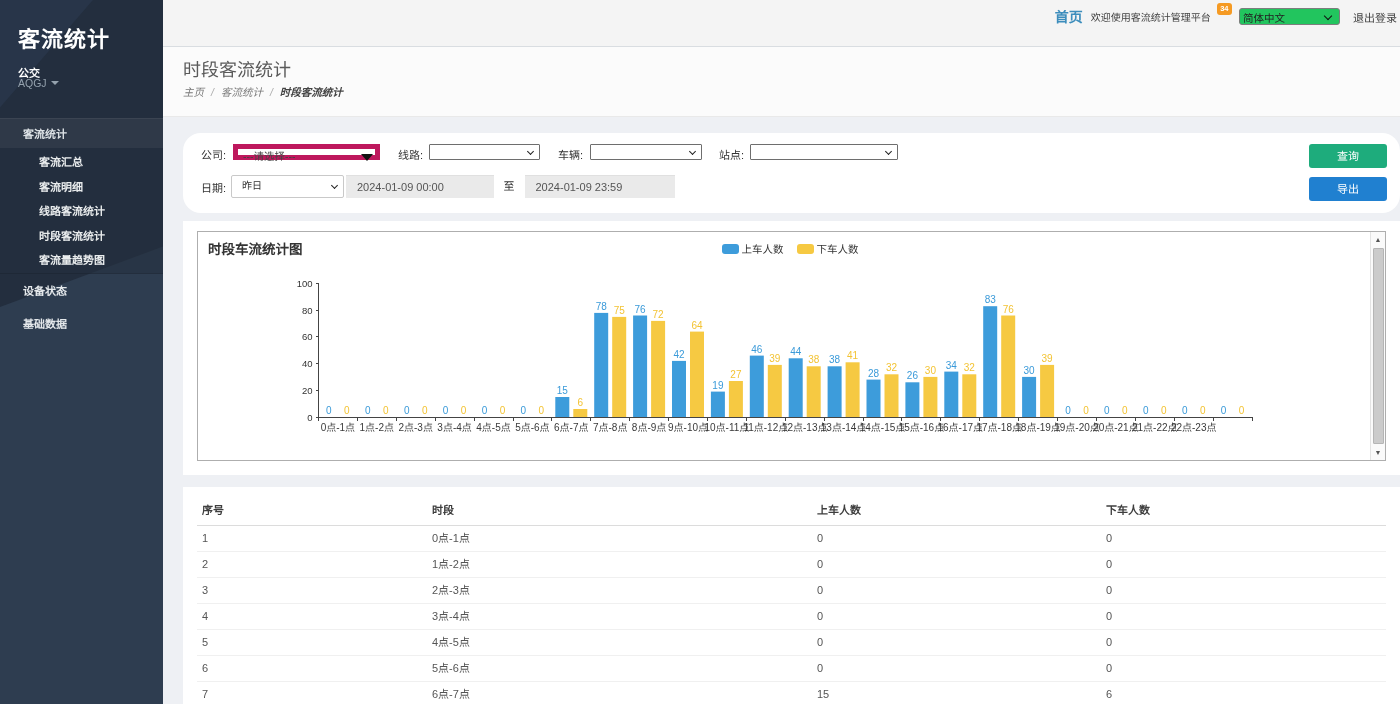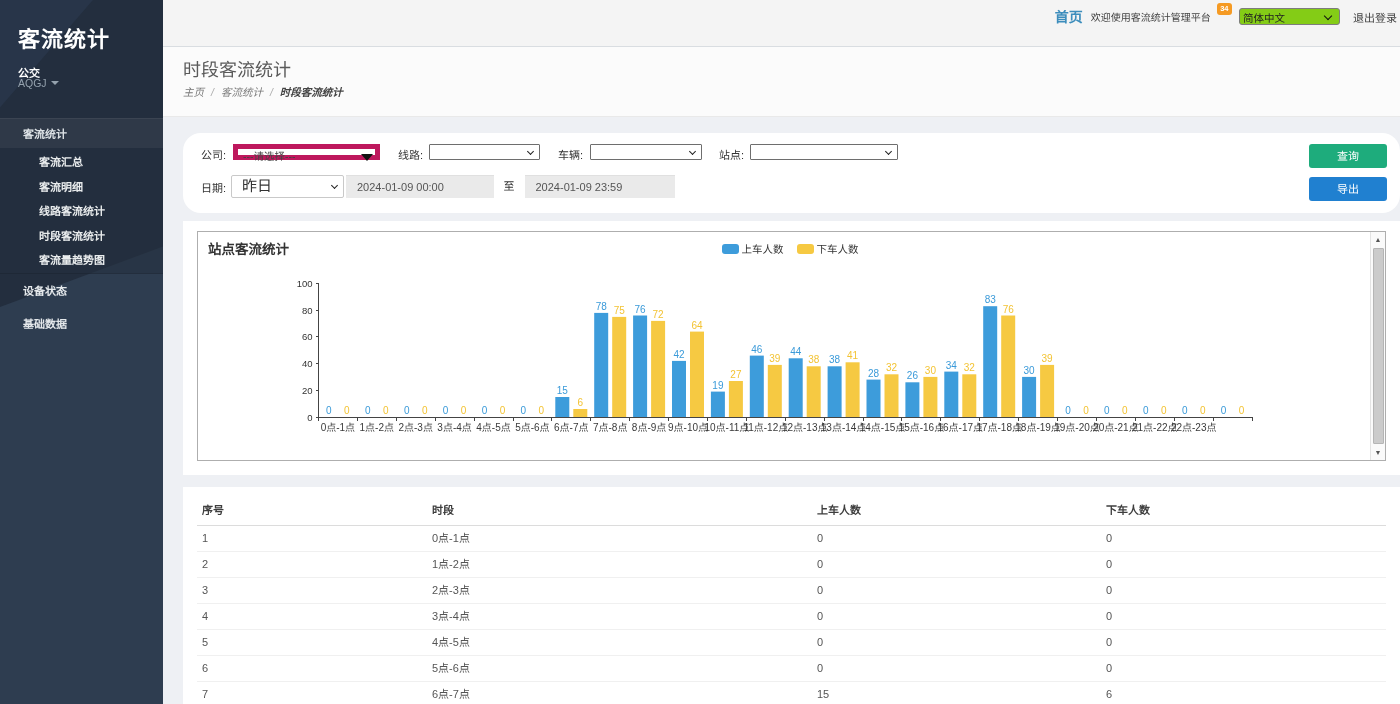--- a/index.html
+++ b/index.html
@@ -17,37 +17,37 @@
 .menu { position:absolute; z-index:2; top:118px; left:0; right:0; }
 .m-head { height:30px; line-height:30px; padding-left:23px; background:rgba(255,255,255,0.055); color:#dde2e6; font-size:11px; font-weight:bold; border-top:1px solid rgba(255,255,255,0.06); }
 .sub { background:rgba(36,47,62,0.55); padding:2px 0 0 0; border-bottom:1px solid rgba(0,0,0,0.12); }
 .sub a { display:block; height:24.5px; line-height:24.5px; padding-left:39px; color:#e9eced; font-size:11px; font-weight:bold; text-decoration:none; }
 .m-item { height:33px; line-height:33px;  padding-left:23px; color:#e4e8eb; font-size:11px; font-weight:bold; }
 .main { margin-left:163px; }
 .topbar { height:47px; background:#f4f4f4; border-bottom:1px solid #d9dde1; display:flex; align-items:center; justify-content:flex-end; padding-right:3px; padding-bottom:13px; }
 .tb-home { color:#3c8dbc; font-size:14px; font-weight:bold; margin-right:8px; position:relative; top:-0.5px; }
 .tb-welcome { color:#434343; font-size:10px; margin-right:6px; }
 .badge { background:#f59a23; color:#fff; font-size:7.5px; font-weight:bold; border-radius:3px; padding:1.5px 3.5px; margin-right:7px; position:relative; top:-8px; }
-.lang { width:101px; height:17px; border:1px solid #7d7d7d; border-radius:3px; background:#84cc16; font-size:10.5px; color:#222; padding:1px 3px; position:relative; margin-right:13px; }
+.lang { width:101px; height:17px; border:1px solid #7d7d7d; border-radius:3px; background:#22c55e; font-size:10.5px; color:#222; padding:1px 3px; position:relative; margin-right:13px; }
 .lang .chev { position:absolute; right:8px; top:3.5px; width:6px; height:6px; border-right:1.7px solid #111; border-bottom:1.7px solid #111; transform:rotate(45deg); }
 .tb-out { color:#434343; font-size:11px; }
 .pagehead { background:#fbfbfb; padding:12px 20px 18px 20px; border-bottom:1px solid #e9e9e9; }
 .pagehead h1 { font-size:18px; line-height:22px; color:#5a5a5a; font-weight:normal; margin-bottom:5px; }
 .crumb { font-size:10.5px; line-height:12px; color:#7a7a7a;font-style:italic; }
 .crumb .sep { color:#aaa; margin:0 7px; }
 .crumb b { color:#444; }
 .content { padding:16px 0 0 20px; }
 .panel { background:#fff; width:1217px; }
 .filter { height:80px; position:relative; font-size:11px; color:#333;border-radius:18px; }
 .lab { position:absolute; font-size:11px; color:#333; }
 .s1 { position:absolute; height:16px; font-size:10.5px; color:#444; border:5px solid #be185d; background:#fff; line-height:14px; padding-left:5px; }
 .s1 .tri { position:absolute; right:2px; top:4.5px; width:0; height:0; border-left:6px solid transparent; border-right:6px solid transparent; border-top:7px solid #111; }
 .sel2 { position:absolute; height:16px; border:1px solid #6e6e6e; border-radius:1px; background:#fff; }
 .sel2 .chev, .selbig .chev { position:absolute; right:6px; top:50%; transform:translateY(-62%) rotate(45deg); width:5px; height:5px; border-right:1.5px solid #222; border-bottom:1.5px solid #222; }
-.selbig { position:absolute; height:23px; border:1px solid #c9c9c9; border-radius:2px; background:#fff; font-size:15px; color:#333; line-height:20px; padding-left:10px; }
+.selbig { position:absolute; height:23px; border:1px solid #c9c9c9; border-radius:2px; background:#fff; font-size:10px; color:#333; line-height:20px; padding-left:10px; }
 .dinput { position:absolute; height:23px; background:#eaeaea; border-top:1px solid #e0e0e0; font-size:11px; color:#555; line-height:22px; padding-left:11px; }
 .zhi { position:absolute; height:23px; width:31px; background:#fff; font-size:11px; color:#333; line-height:23px; text-align:center; }
 .btn { position:absolute; left:1126px; width:78px; height:24px; border-radius:3px; color:#fff; font-size:11px; text-align:center; line-height:24px; }
 .chartpanel { margin-top:8px; height:254px; padding:10px 14px; }
 .chartbox { border:1px solid #aeaeae; height:230px; position:relative; background:#fff; }
 .ctitle { position:absolute; left:10px; top:5.5px; font-size:13.5px; font-weight:bold; color:#333; }
 .legend { position:absolute; left:0; right:3px; top:9px; display:flex; justify-content:center; gap:13px; font-size:10.5px; color:#333; }
 .legend .it { display:flex; align-items:center; gap:3px; }
 .lg-sw { width:17px; height:10px; border-radius:3px; }
 .sbar { position:absolute; right:0; top:0; bottom:0; width:15px; background:#fafafa; border-left:1px solid #e3e3e3; }
@@ -246,21 +246,21 @@
 <text x="917.9" y="199.0" font-size="10" fill="#3a3a3a" text-anchor="middle">20点-21点</text>
 <text x="947.8" y="182.0" font-size="10" fill="#3a9ad9" text-anchor="middle">0</text>
 <text x="965.8" y="182.0" font-size="10" fill="#f3c333" text-anchor="middle">0</text>
 <text x="956.8" y="199.0" font-size="10" fill="#3a3a3a" text-anchor="middle">21点-22点</text>
 <text x="986.7" y="182.0" font-size="10" fill="#3a9ad9" text-anchor="middle">0</text>
 <text x="1004.7" y="182.0" font-size="10" fill="#f3c333" text-anchor="middle">0</text>
 <text x="995.7" y="199.0" font-size="10" fill="#3a3a3a" text-anchor="middle">22点-23点</text>
 <text x="1025.6" y="182.0" font-size="10" fill="#3a9ad9" text-anchor="middle">0</text>
 <text x="1043.6" y="182.0" font-size="10" fill="#f3c333" text-anchor="middle">0</text>
 </svg>
-        <div class="ctitle">站点客流统计</div>
+        <div class="ctitle">时段车流统计图</div>
         <div class="legend">
           <span class="it"><span class="lg-sw" style="background:#3d9cdb"></span>上车人数</span>
           <span class="it"><span class="lg-sw" style="background:#f6c942"></span>下车人数</span>
         </div>
         <div class="sbar">
           <div class="arr" style="top:0">▲</div>
           <div class="thumb"></div>
           <div class="arr" style="bottom:0">▼</div>
         </div>
       </div>

